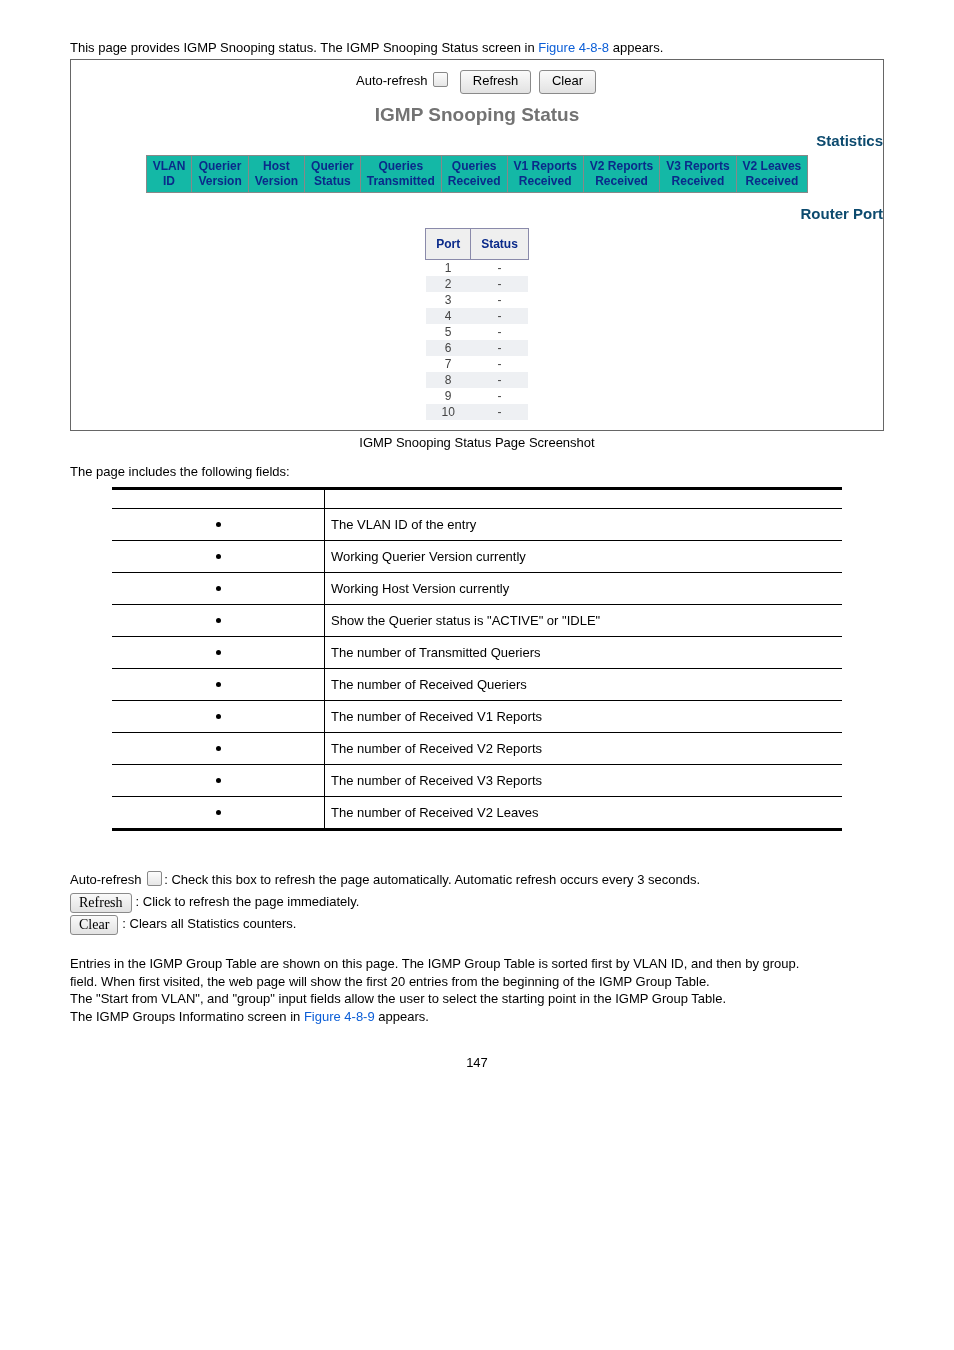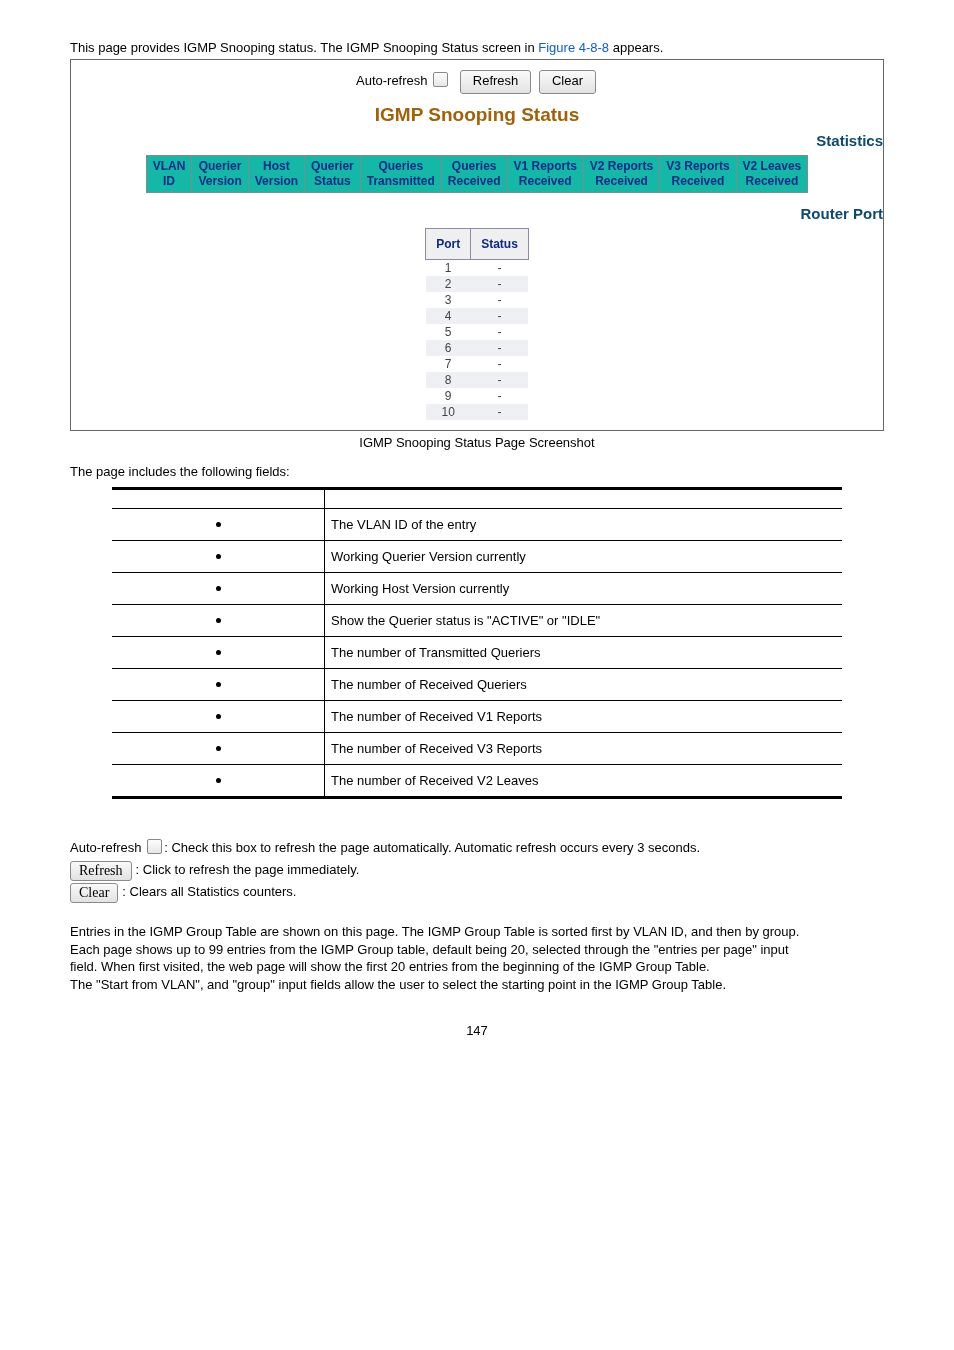--- a/index.html
+++ b/index.html
@@ -57,21 +57,21 @@
     padding: 1px 12px 1px 12px;
     color: #000;
     margin: 0 2px;
     height: 20px;
     line-height: 18px;
     vertical-align: middle;
   }
   .panel-title {
     text-align: center;
     font-weight: bold;
-    color: #a16207;
+    color: #737373;
     font-size: 19px;
     margin: 4px 0 6px 0;
   }
   .panel-sub {
     text-align: right;
     font-weight: bold;
     color: #0c4a6e;
     font-size: 15px;
     margin: 2px 0 6px 0;
   }
@@ -305,20 +305,24 @@
     <tr>
           <td class="left"><span class="bullet"></span></td>
           <td>The number of Received Queriers</td>
         </tr>
     <tr>
           <td class="left"><span class="bullet"></span></td>
           <td>The number of Received V1 Reports</td>
         </tr>
     <tr>
           <td class="left"><span class="bullet"></span></td>
+          <td>The number of Received V2 Reports</td>
+        </tr>
+    <tr>
+          <td class="left"><span class="bullet"></span></td>
           <td>The number of Received V3 Reports</td>
         </tr>
     <tr class="thick-bot">
           <td class="left"><span class="bullet"></span></td>
           <td>The number of Received V2 Leaves</td>
         </tr>
   </tbody>
     </table>
 
   <div class="after-gap"></div>
@@ -330,20 +334,22 @@
   <div class="note-line" style="margin-top:6px;">
     <span class="btn-inline">Refresh</span><span>: Click to refresh the page immediately.</span>
   </div>
 
   <div class="note-line" style="">
     <span class="btn-inline">Clear</span><span>: Clears all Statistics counters.</span>
   </div>
 
   <div class="para" style="margin-top:20px;">
     <div>Entries in the IGMP Group Table are shown on this page. The IGMP Group Table is sorted first by VLAN ID, and then by group.</div>
-    <div>Each page shows up to 99 entries from the IGMP Group table, default being 20, selected through the "entries per page" input</div>
     <div>field. When first visited, the web page will show the first 20 entries from the beginning of the IGMP Group Table.</div>
     <div>The "Start from VLAN", and "group" input fields allow the user to select the starting point in the IGMP Group Table.</div>
+    <div>
+      <span>The IGMP Groups Informatino screen in </span><span class="link">Figure 4-8-9</span><span> appears.</span>
+    </div>
   </div>
 
   <div class="page-num">147</div>
 
 </div>
 
 </body></html>

